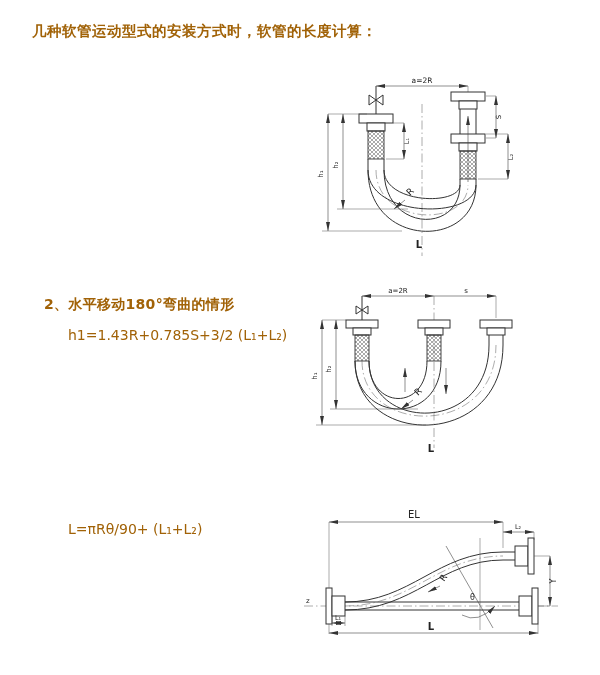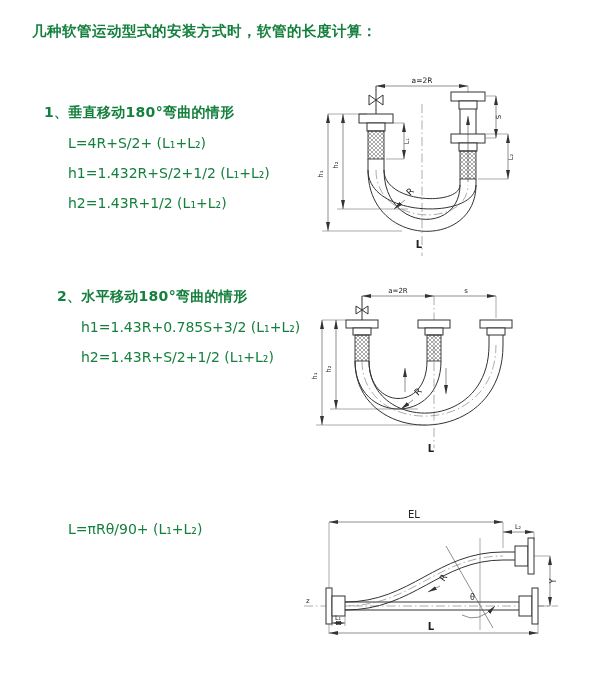--- a/index.html
+++ b/index.html
@@ -1,59 +1,52 @@
 <!DOCTYPE html>
 <html><head>
 <meta charset="utf-8">
 <style>
   * { margin:0; padding:0; box-sizing:border-box; }
   body { background:#e8e8e8; font-family:"DejaVu Sans", sans-serif; }
   .page {
     position:relative; width:600px; height:675px; background:#ffffff;
-    color:#15803d; overflow:hidden; margin:0 auto;
+    color:#a16207; overflow:hidden; margin:0 auto;
     box-shadow:0 0 4px rgba(0,0,0,.25);
   }
   .doc-title {
     position:absolute; left:32px; top:22px;
     font-size:14.5px; font-weight:bold; letter-spacing:.5px;
   }
   .section { position:absolute; left:44px; width:300px; }
   .sec-heading { font-size:14px; font-weight:bold; margin-bottom:6px; letter-spacing:.3px; }
   .formula { font-size:14px; line-height:30px; padding-left:24px; white-space:nowrap; }
-  #sec1 { top:104px; } #sec2 { top:288px;margin-left:13px; } #sec3 { top:514px; }
+  #sec1 { top:104px; } #sec2 { top:296px; } #sec3 { top:514px; }
   .fig { position:absolute; }
   #fig1 { left:310px; top:70px; }
   #fig2 { left:306px; top:284px; }
   #fig3 { left:296px; top:502px; }
   svg text { fill:#222; font-family:"DejaVu Sans", sans-serif; }
   .ln  { stroke:#333; stroke-width:1; fill:none; }
   .fl  { stroke:#333; stroke-width:1; fill:#fff; }
   .dim { stroke:#444; stroke-width:.6; fill:none; }
   .ext { stroke:#555; stroke-width:.5; fill:none; }
   .cl  { stroke:#666; stroke-width:.55; fill:none; stroke-dasharray:9 3 1.5 3; }
   .braid { stroke:#333; stroke-width:.9; }
 </style>
 </head>
 <body>
 
 <div class="page">
 
   <div class="doc-title">几种软管运动型式的安装方式时，软管的长度计算：</div>
 
-  <div class="section" id="sec1">
-    <div class="sec-heading">1、垂直移动180°弯曲的情形</div>
-    <div class="formula">L=4R+S/2+ (L₁+L₂)</div>
-    <div class="formula">h1=1.432R+S/2+1/2 (L₁+L₂)</div>
-    <div class="formula">h2=1.43R+1/2 (L₁+L₂)</div>
-  </div>
 
   <div class="section" id="sec2">
     <div class="sec-heading">2、水平移动180°弯曲的情形</div>
     <div class="formula">h1=1.43R+0.785S+3/2 (L₁+L₂)</div>
-    <div class="formula">h2=1.43R+S/2+1/2 (L₁+L₂)</div>
   </div>
 
   <div class="section" id="sec3">
     <div class="formula">L=πRθ/90+ (L₁+L₂)</div>
   </div>
 
   <svg id="fig1" class="fig" width="218" height="190" viewBox="0 0 218 190">
     <defs>
       <marker id="m1" markerWidth="10" markerHeight="6" refX="9" refY="2" orient="auto-start-reverse" markerUnits="userSpaceOnUse">
         <path d="M0,0 L9,2 L0,4 Z" fill="#333"></path>

